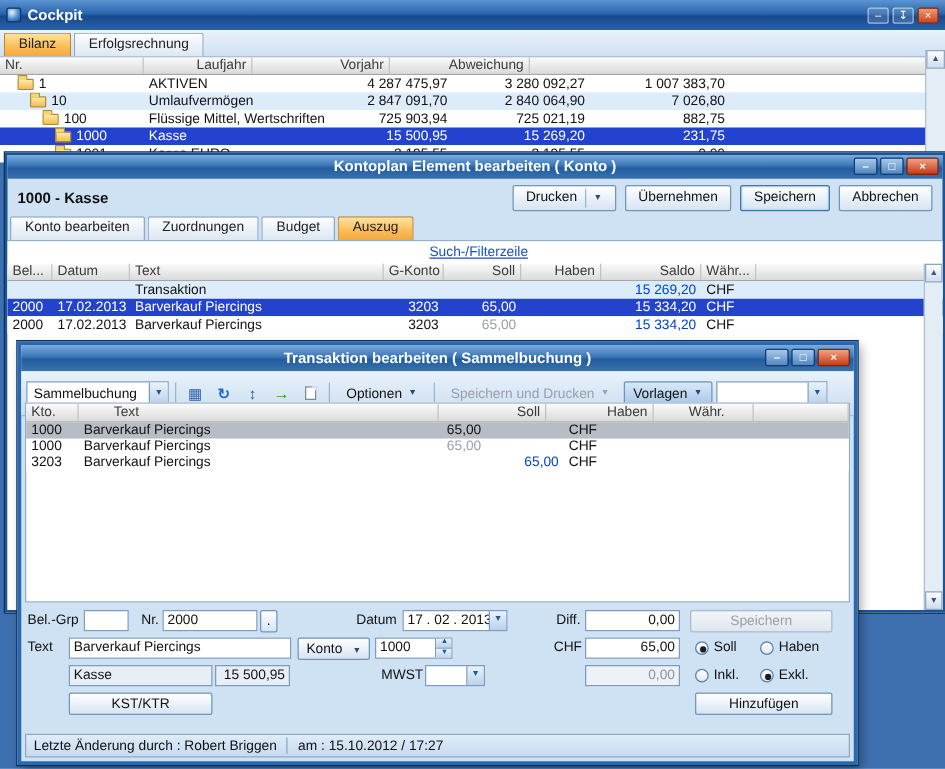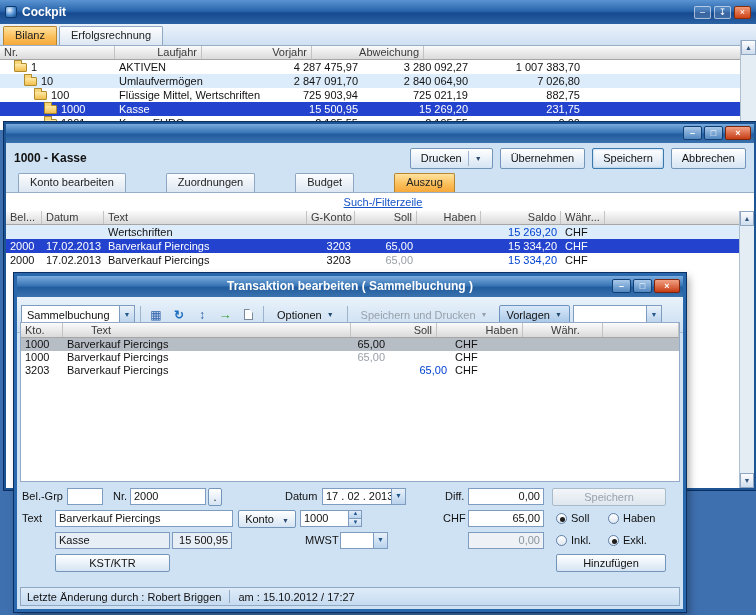--- a/index.html
+++ b/index.html
@@ -66,21 +66,21 @@
   .konto-window{position:absolute;left:4px;top:122px;width:752px;height:368px;z-index:2;
     border:2px solid #1c5494;background:#cfe2f4;box-shadow:0 0 0 1px #0b2f60;}
   .k-header{height:30px;display:flex;align-items:center;padding:0 8px;}
   .k-title{font-size:12px;font-weight:bold;}
   .k-buttons{margin-left:auto;display:flex;gap:7px;align-items:center;}
   .btn{height:21px;line-height:19px;padding:0 10px;border:1px solid #7395ba;border-radius:2px;text-align:center;
     background:linear-gradient(180deg,#ffffff,#d5e4f3);cursor:default;display:flex;align-items:center;white-space:nowrap;}
   .btn .bsep{width:1px;height:15px;background:#9cb4cd;margin:0 6px;}
   .btn .drop{font-size:7px;color:#2c4a6e;}
   .btn.primary{border-color:#3c79ad;box-shadow:inset 0 0 2px #7fb2dd;}
-  .k-tabs{height:20px;display:flex;align-items:flex-end;padding-left:12px;border-bottom:1px solid #97aec9;gap:38px;}
+  .k-tabs{height:20px;display:flex;align-items:flex-end;padding-left:2px;border-bottom:1px solid #97aec9;}
   .k-grid-area{position:absolute;left:0;right:0;top:69px;bottom:0;background:#fff;}
   .k-filter{height:18px;line-height:18px;padding-left:6px;color:#1553c8;text-decoration:underline;cursor:pointer;text-align:center;}
   .kc-bel{width:36px;}.kc-datum{width:62px;}.kc-text{width:203px;}.kc-gk{width:48px;}
   .kc-soll{width:62px;}.kc-haben{width:64px;}.kc-saldo{width:80px;}.kc-waehr{width:44px;}
   .k-scroll{top:18px;bottom:0;width:15px;}
 
   
   .trans-window{position:absolute;left:14px;top:273px;width:672px;height:339px;z-index:3;
     border:3px solid #2a68ae;background:#cfe2f4;box-shadow:0 0 0 1px #0b2f60,3px 4px 8px rgba(0,0,0,.35);}
   .trans-window .win-titlebar{height:21px;}
@@ -216,20 +216,21 @@
     <span class="cell c-fill"></span>
   </div>
 
   <div class="vscroll main-scroll">
     <div class="sbtn">▲</div>
   </div>
 </div>
 
 <div class="konto-window">
   <div class="win-titlebar">
+    <span class="win-title-text">Kontoplan Element bearbeiten ( Konto )</span>
     <span class="win-controls">
       <span class="wbtn">–</span>
       <span class="wbtn">□</span>
       <span class="wbtn close">×</span>
     </span>
   </div>
   <div class="k-header">
     <span class="k-title">1000 - Kasse</span>
     <span class="k-buttons">
       <span class="btn">
@@ -263,21 +264,21 @@
       <span class="kc-gk hr">G-Konto</span>
       <span class="kc-soll hr">Soll</span>
       <span class="kc-haben hr">Haben</span>
       <span class="kc-saldo hr">Saldo</span>
       <span class="kc-waehr">Währ...</span>
       <span class="c-fill"></span>
     </div>
     <div class="row tint">
       <span class="cell kc-bel"></span>
       <span class="cell kc-datum"></span>
-      <span class="cell kc-text">Wertschriften</span>
+      <span class="cell kc-text">Transaktion</span>
       <span class="cell kc-gk num"></span>
       <span class="cell kc-soll num"></span>
       <span class="cell kc-haben num"></span>
       <span class="cell kc-saldo num blue">15 269,20</span>
       <span class="cell kc-waehr">CHF</span>
       <span class="cell c-fill"></span>
     </div>
     <div class="row sel">
       <span class="cell kc-bel">2000</span>
       <span class="cell kc-datum">17.02.2013</span>

